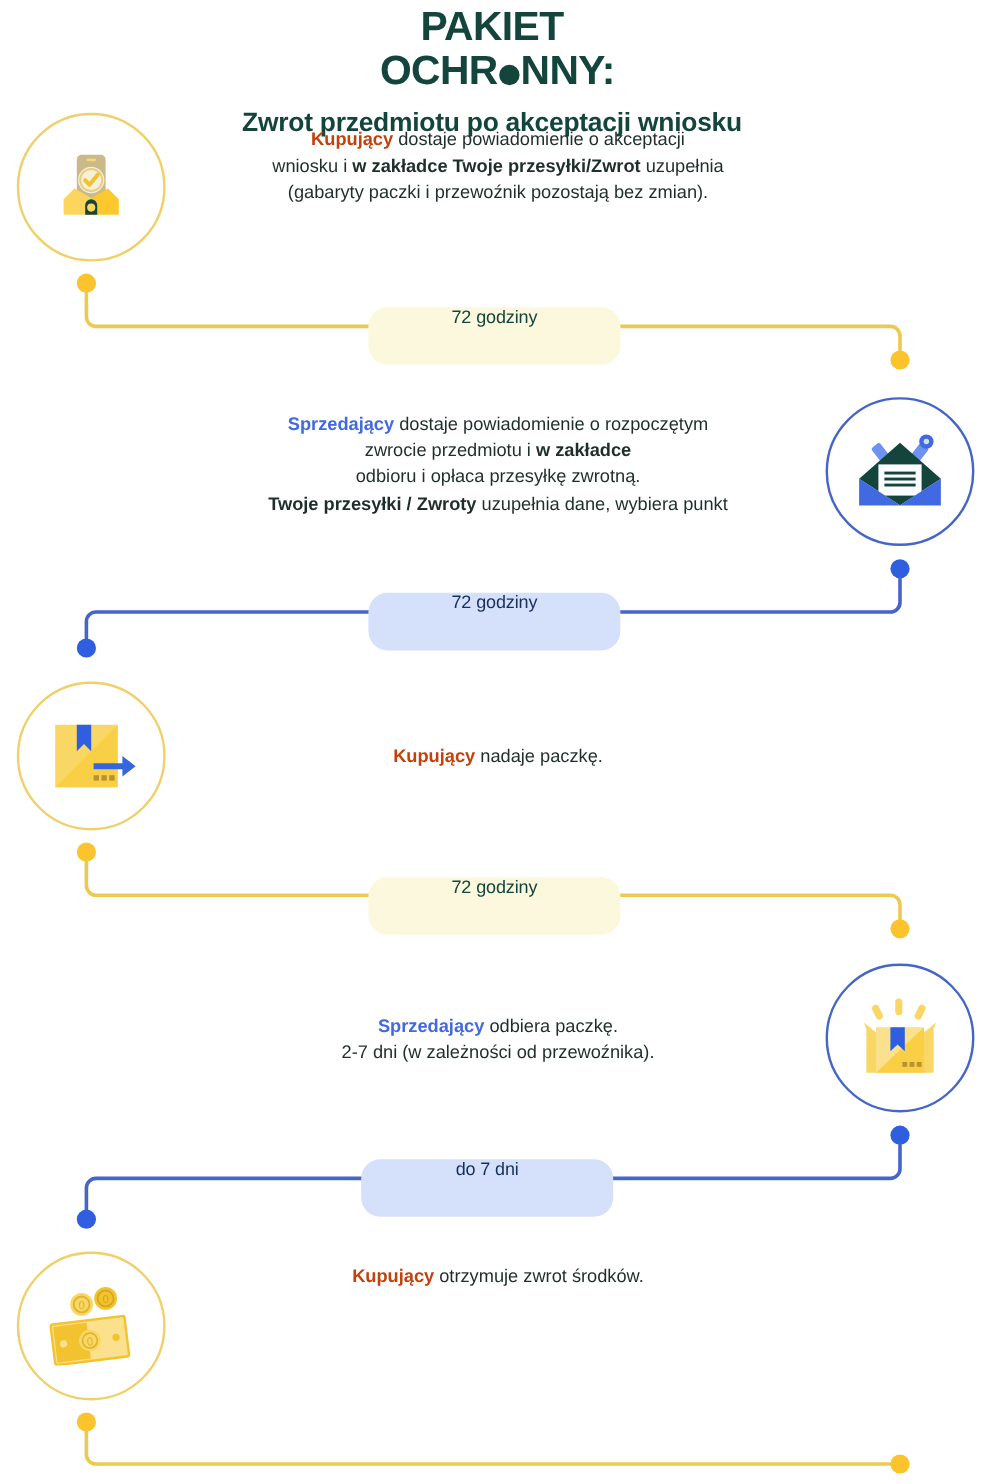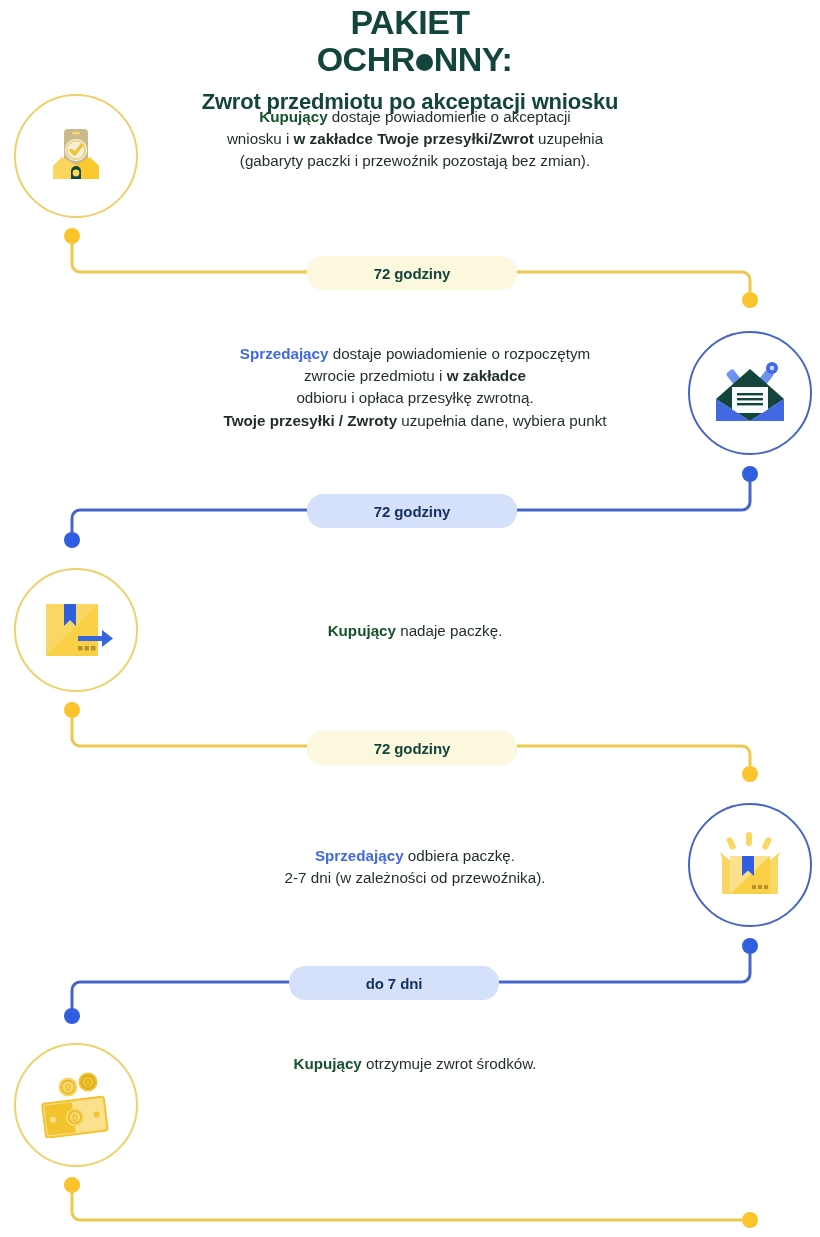--- a/index.html
+++ b/index.html
@@ -27,36 +27,36 @@
     margin-top:10px; font-size:22px; font-weight:700; color:#13453c;
     letter-spacing:-0.2px;
   }
 
   
   .step-text {
     position:absolute; text-align:center; color:#1f2d2b;
     font-size:15.2px; line-height:1.46; font-weight:400;
   }
   .step-text b { font-weight:700; color:#1f2d2b; }
-  .accent-buyer { color:#14532d; font-weight:700; }
+  .accent-buyer { color:#c2410c; font-weight:700; }
   .accent-seller { color:#4169e1; font-weight:700;margin-top:32px; }
 
   
   .circle {
     position:absolute; border-radius:50%; background:#fff;
     display:flex; align-items:center; justify-content:center;
   }
   .circle.yellow { border:2px solid #efd06a; }
   .circle.blue   { border:2px solid #4565c8; }
 
   
   .pill {
-    position:absolute; height:34px; border-radius:16px;
-    display:flex; align-items:center; justify-content:center;
-    font-size:15px; font-weight:700; letter-spacing:-0.1px;
+    position:absolute; height:48px; border-radius:16px;
+    display:flex; justify-content:center;
+    font-size:15px; font-weight:400; letter-spacing:-0.1px;
   }
   .pill.yellow { background:#fbf8dd; color:#13453c; }
   .pill.blue   { background:#d5e1fb; color:#16305e; }
 
   
   .conn { position:absolute; }
   .conn svg { display:block; overflow:visible; }
   .dot { position:absolute; border-radius:50%; }
   .dot.yellow { background:#fbc42c; }
   .dot.blue   { background:#2f5fe0; }
@@ -193,21 +193,21 @@
   </div>
 
   <div class="dot blue" style="left:742px; top:938px; width:16px; height:16px;"></div>
   <div class="conn" style="left:0; top:0;">
     <svg width="820" height="1237" viewBox="0 0 820 1237" fill="none">
       <path d="M750 954 V974 a8 8 0 0 1 -8 8 H80 a8 8 0 0 0 -8 8 V1008" stroke="#4565c8" stroke-width="3" fill="none" stroke-linecap="round"></path>
     </svg>
   </div>
   <div class="dot blue" style="left:64px; top:1008px; width:16px; height:16px;"></div>
 
-  <div class="pill blue" style="left:289px; top:966px; width:210px;">
+  <div class="pill blue" style="left:301px; top:966px; width:210px;">
     <span>do 7 dni</span>
   </div>
 
   <div class="circle yellow" style="left:14px; top:1043px; width:124px; height:124px;">
     <svg width="76" height="66" viewBox="0 0 76 66">
       <circle cx="30" cy="15" r="9.5" fill="#f8d764"></circle>
       <circle cx="30" cy="15" r="6.6" fill="none" stroke="#e0b42c" stroke-width="1.5"></circle>
       <text x="30" y="19" font-size="9" fill="#e0b42c" text-anchor="middle" font-family="DejaVu Sans, sans-serif">0</text>
       <circle cx="50" cy="10" r="9.5" fill="#f2c32e"></circle>
       <circle cx="50" cy="10" r="6.6" fill="none" stroke="#d6a821" stroke-width="1.5"></circle>

